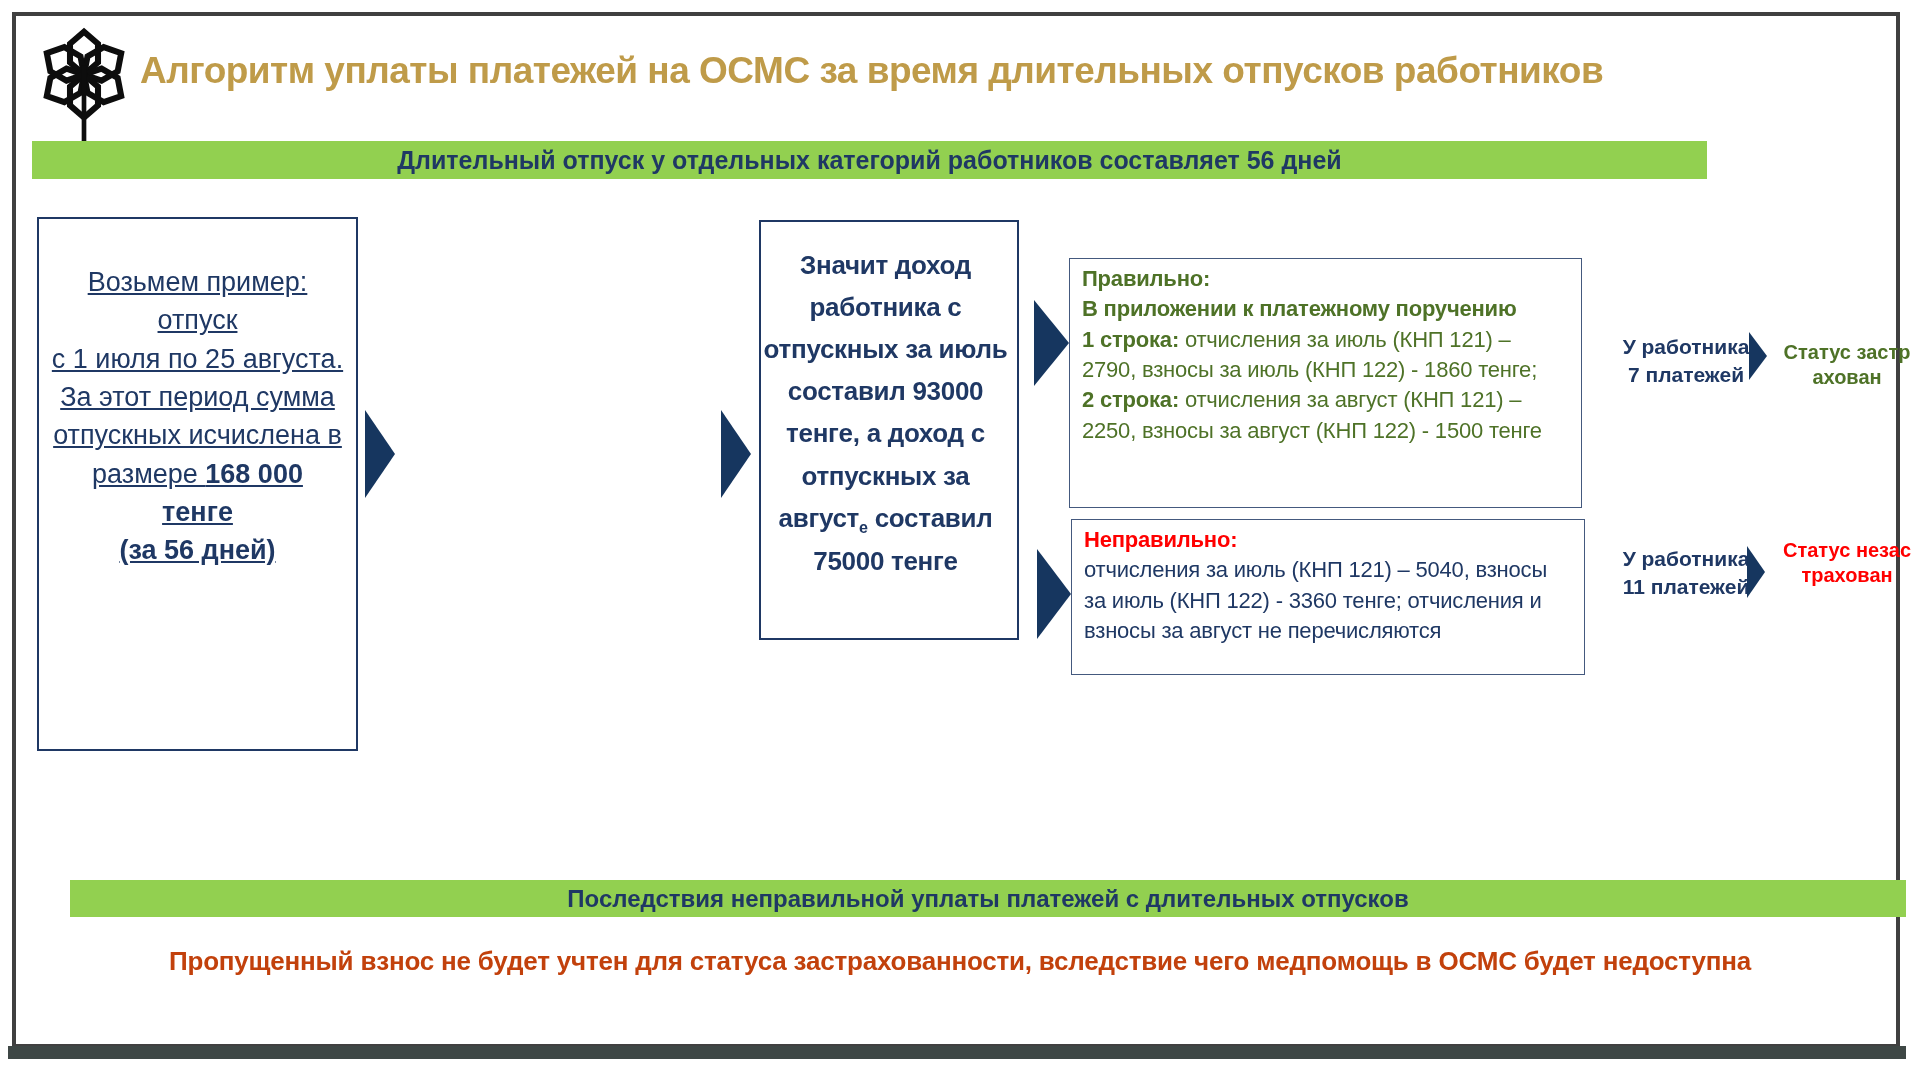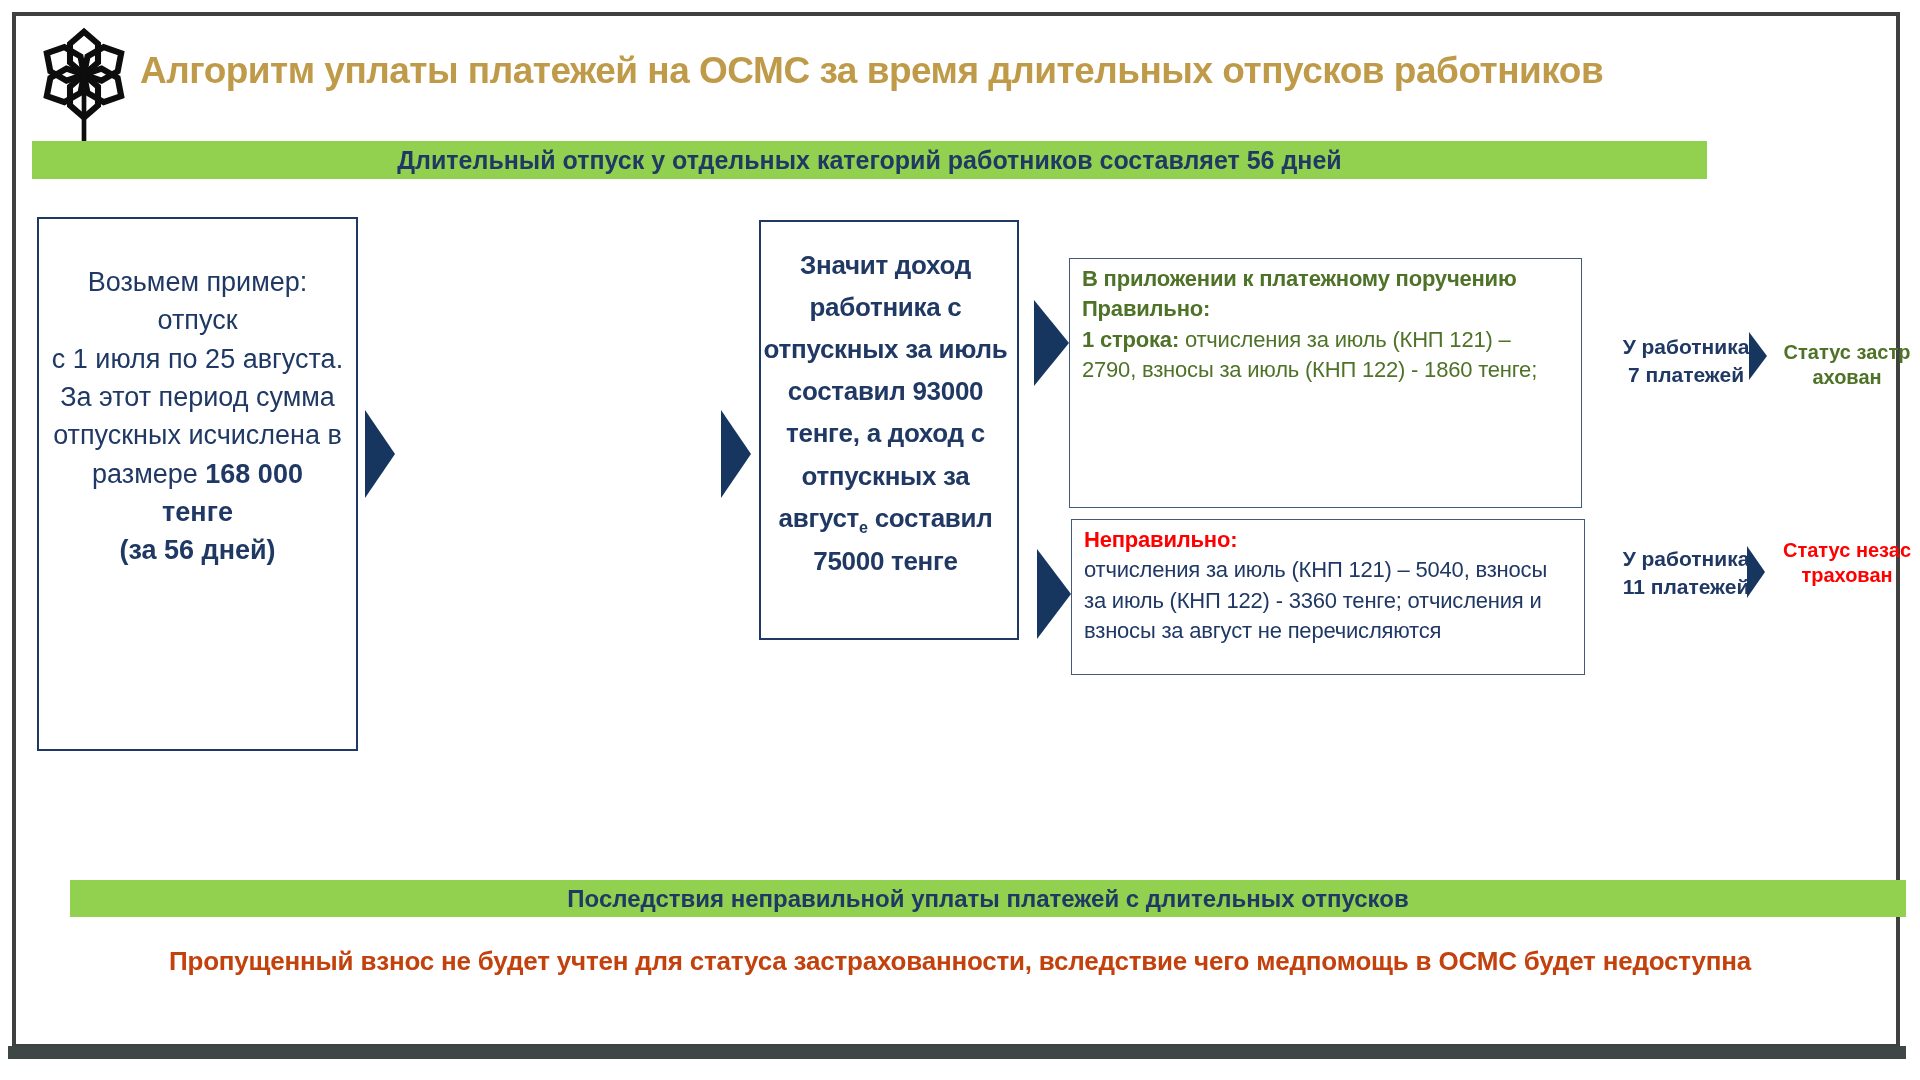--- a/index.html
+++ b/index.html
@@ -22,21 +22,21 @@
   .banner{
     position:absolute;background:#92d050;display:flex;align-items:center;justify-content:center;
     color:#1f3864;font-weight:bold;text-align:center;
   }
   .banner-top{left:32px;top:141px;width:1675px;height:38px;font-size:25px;}
   .banner-bottom{left:70px;top:880px;width:1836px;height:37px;font-size:24px;}
   .box{
     position:absolute;border:2px solid #1f3864;box-sizing:border-box;background:#ffffff;
     font-size:27px;line-height:1.42;color:#1f3864;
   }
-  .box1{left:37px;top:217px;width:321px;height:534px;padding:44px 8px 0 8px;text-align:center;}
+  .box1{left:37px;top:217px;width:321px;height:534px;padding:44px 8px 0 8px;text-align:center;text-decoration:underline;}
   .box2{left:399px;top:215px;width:314px;height:531px;padding:14px 10px 0 10px;text-align:justify;line-height:1.8;letter-spacing:-0.2px;}
   .box3{left:759px;top:220px;width:260px;height:420px;padding:22px 7px 0 0;text-align:center;font-weight:bold;font-size:26px;line-height:1.62;letter-spacing:-0.3px;}
   .pre{white-space:pre-line;}
   .arrow{position:absolute;background:#16365f;clip-path:polygon(0% 0%,100% 50%,0% 100%);}
   .arrow-1{left:365px;top:410px;width:30px;height:88px;}
   .arrow-2{left:721px;top:410px;width:30px;height:88px;}
   .arrow-3{left:1034px;top:300px;width:35px;height:86px;}
   .arrow-4{left:1037px;top:549px;width:34px;height:90px;}
   .arrow-5{left:1749px;top:332px;width:18px;height:48px;}
   .arrow-6{left:1747px;top:546px;width:18px;height:52px;}
@@ -108,23 +108,24 @@
 
   <div class="arrow arrow-2"></div>
 
   <div class="box box3">
     <span>Значит доход работника с отпускных за июль составил 93000 тенге, а доход с отпускных за август</span><sub class="small-sub">е</sub><span> составил 75000 тенге</span>
   </div>
 
   <div class="arrow arrow-3"></div>
 
   <div class="info-box info-correct">
+    <div><b>Правильно:</b></div>
     <div><b>В приложении к платежному поручению</b></div>
-    <div><b>Правильно:</b></div>
     <div><b>1 строка:</b><span> отчисления за июль (КНП 121) – 2790, взносы за июль (КНП 122) -  1860 тенге;</span></div>
+    <div><b>2 строка:</b><span> отчисления за август (КНП 121) – 2250, взносы за август (КНП 122) -  1500 тенге</span></div>
   </div>
 
   <div class="arrow arrow-4"></div>
 
   <div class="info-box info-incorrect">
     <div><b class="red-text">Неправильно:</b></div>
     <div><span>отчисления за июль (КНП 121) – 5040, взносы за июль (КНП 122) -  3360 тенге; отчисления и взносы за август не перечисляются</span></div>
   </div>
 
   <div class="outcome-label outcome-label-1">

